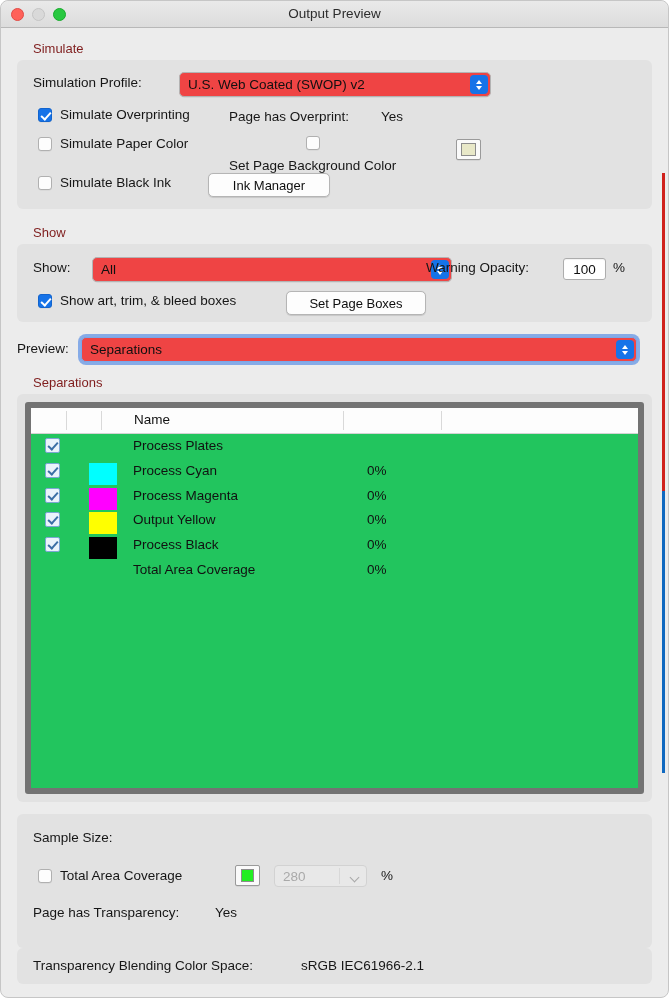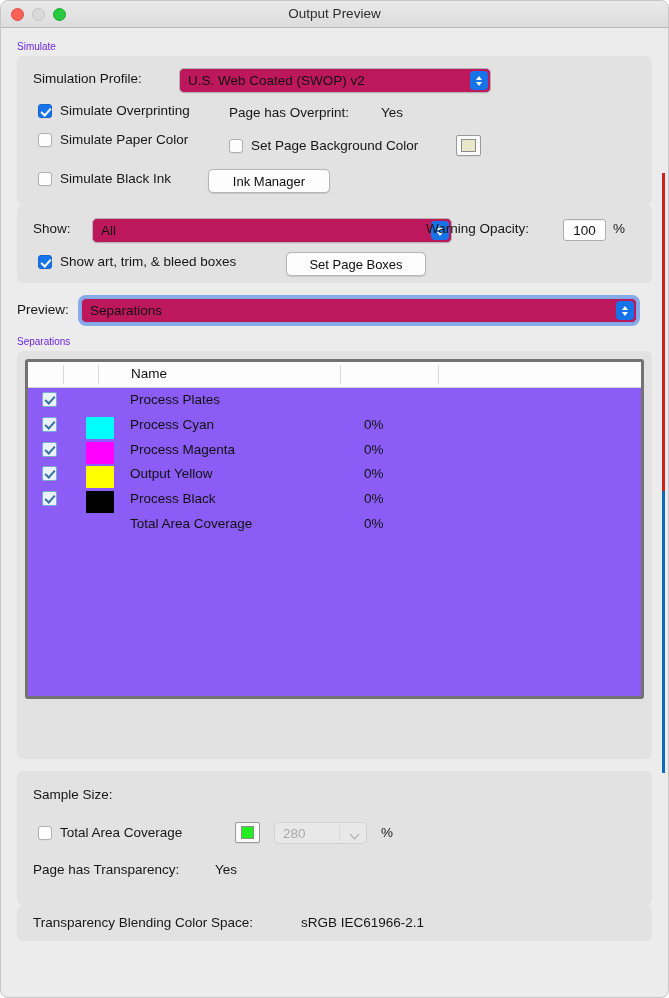--- a/index.html
+++ b/index.html
@@ -34,36 +34,36 @@
   .t-min   { left: 31px; background: #d9d9d9; border: .5px solid #c4c4c4; }
   .t-zoom  { left: 52px; background: #28c840; border: .5px solid #17ab2c; }
   #win-title {
     position: absolute; left: 0; right: 0; top: 5px;
     text-align: center;
     font-size: 13.5px; color: #2d2d2d;
   }
   
   #body { position: relative; padding: 0 16px; }
   .grp-label {
-    font-size: 10px; color: #6d28d9;
-    margin-bottom: 4px;
+    font-size: 13px; color: #7f1d1d;
+    margin-left: 16px; margin-bottom: 4px;
   }
   .groupbox {
     background: #e2e2e2;
     border-radius: 6px;
     position: relative;
   }
   .row { display: flex; align-items: center; }
   .lbl { font-size: 13.5px; color: #161616; }
 
   
   .popup {
     position: relative;
     height: 25px;
-    background: #be185d;
+    background: #ef4444;
     border: 1px solid #b3b3b3;
     border-radius: 5px;
     display: flex; align-items: center;
     box-shadow: 0 0.5px 0.5px rgba(0,0,0,0.10);
   }
   .popup .val {
     font-size: 13.5px; color: #101010;
     padding-left: 8px;
     white-space: nowrap; overflow: hidden;
   }
@@ -158,24 +158,24 @@
   }
   .combo-dis .cv {
     position: absolute; right: 8px; top: 8px;
     width: 7px; height: 7px;
     border-left: 1.5px solid #a9a9a9; border-bottom: 1.5px solid #a9a9a9;
     transform: rotate(-45deg);
   }
 
   
   #sep-table {
-    background: #8b5cf6;
-    border: 3px solid #737373;
+    background: #22c55e;
+    border: 6px solid #737373;
     border-radius: 3px;
-    height: 340px;
+    height: 392px;
     overflow: hidden;
     position: relative;
   }
   #sep-head {
     height: 26px;
     background: #fdfdfd;
     border-bottom: 1px solid #d3d3d3;
     position: relative;
   }
   #sep-head .div {
@@ -254,35 +254,36 @@
         <div class="cb on"></div>
         <div class="lbl">Simulate Overprinting</div>
       </div>
       <div class="lbl" style="position:absolute;left:212px;top:49px;">Page has Overprint:</div>
       <div class="lbl" style="position:absolute;left:364px;top:49px;">Yes</div>
 
       <div class="row" style="position:absolute;left:21px;top:76px;gap:8px;">
         <div class="cb"></div>
         <div class="lbl">Simulate Paper Color</div>
       </div>
-      <div class="row" style="position:absolute;left:212px;top:82px;gap:8px;">
+      <div class="row" style="position:absolute;left:212px;top:76px;gap:8px;flex-direction:column;">
         <div class="cb"></div>
         <div class="lbl">Set Page Background Color</div>
       </div>
       <div class="colorwell" style="position:absolute;left:439px;top:79px;">
         <div class="inner" style="background:#e8e8c8;"></div>
       </div>
 
       <div class="row" style="position:absolute;left:21px;top:115px;gap:8px;">
         <div class="cb"></div>
         <div class="lbl">Simulate Black Ink</div>
       </div>
       <div class="btn" style="position:absolute;left:191px;top:113px;width:122px;">Ink Manager</div>
     </div>
 
+    <div class="grp-label" style="margin-top:16px;">Show</div>
     <div class="groupbox" style="height:78px;">
 
       <div class="lbl" style="position:absolute;left:16px;top:16px;">Show:</div>
       <div class="popup" style="position:absolute;left:75px;top:13px;width:360px;">
         <div class="val">All</div>
         <div class="arrows">
           <div class="chev chev-up"></div>
             <div class="chev chev-down"></div>
         </div>
       </div>

